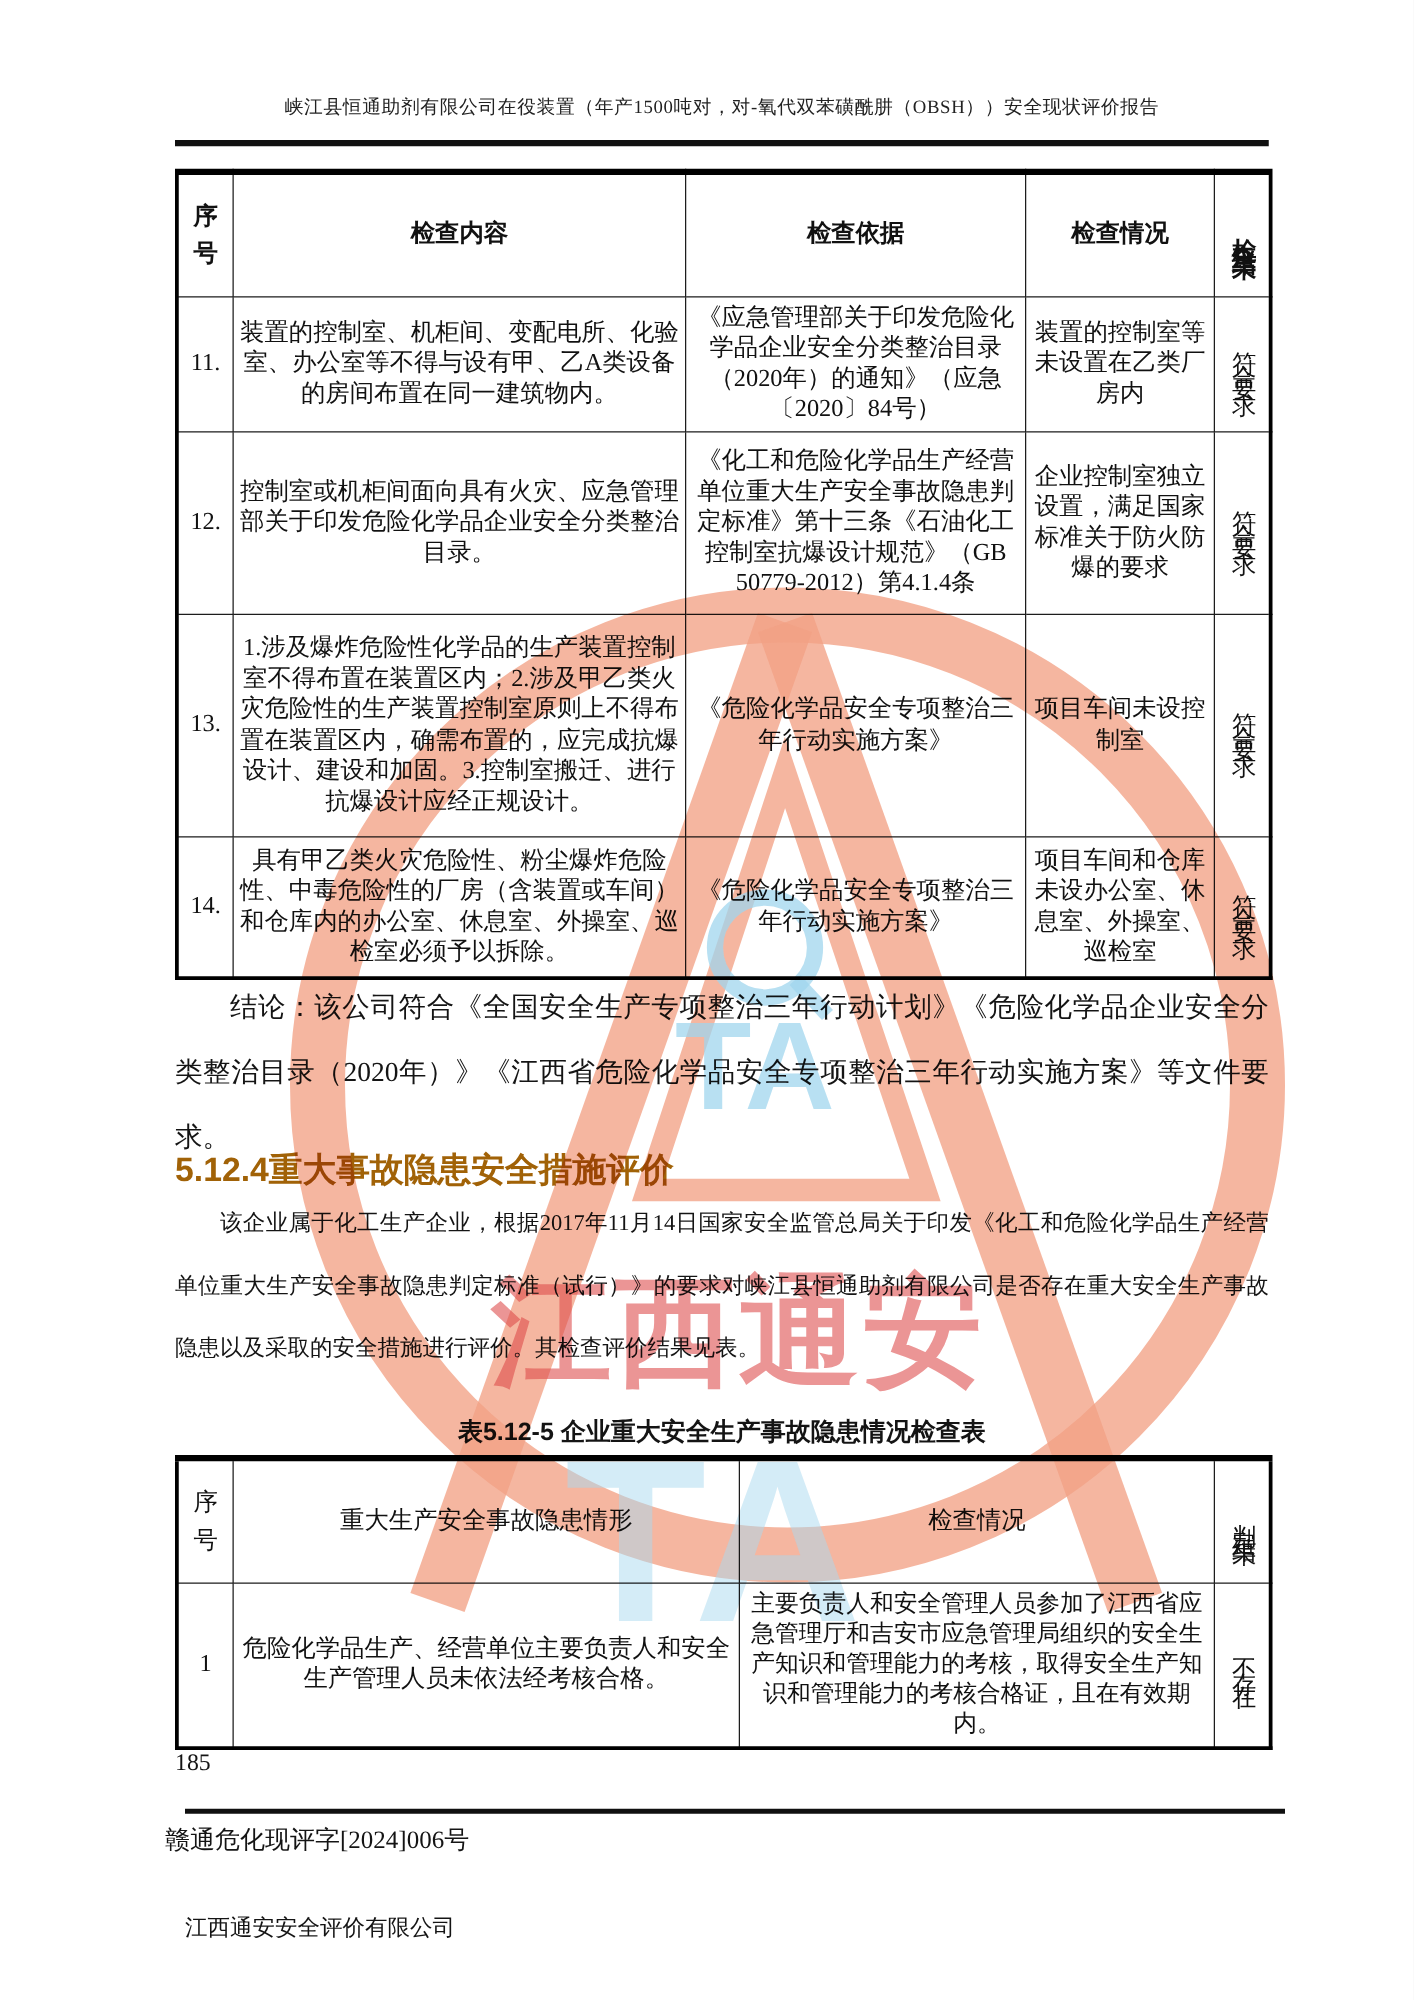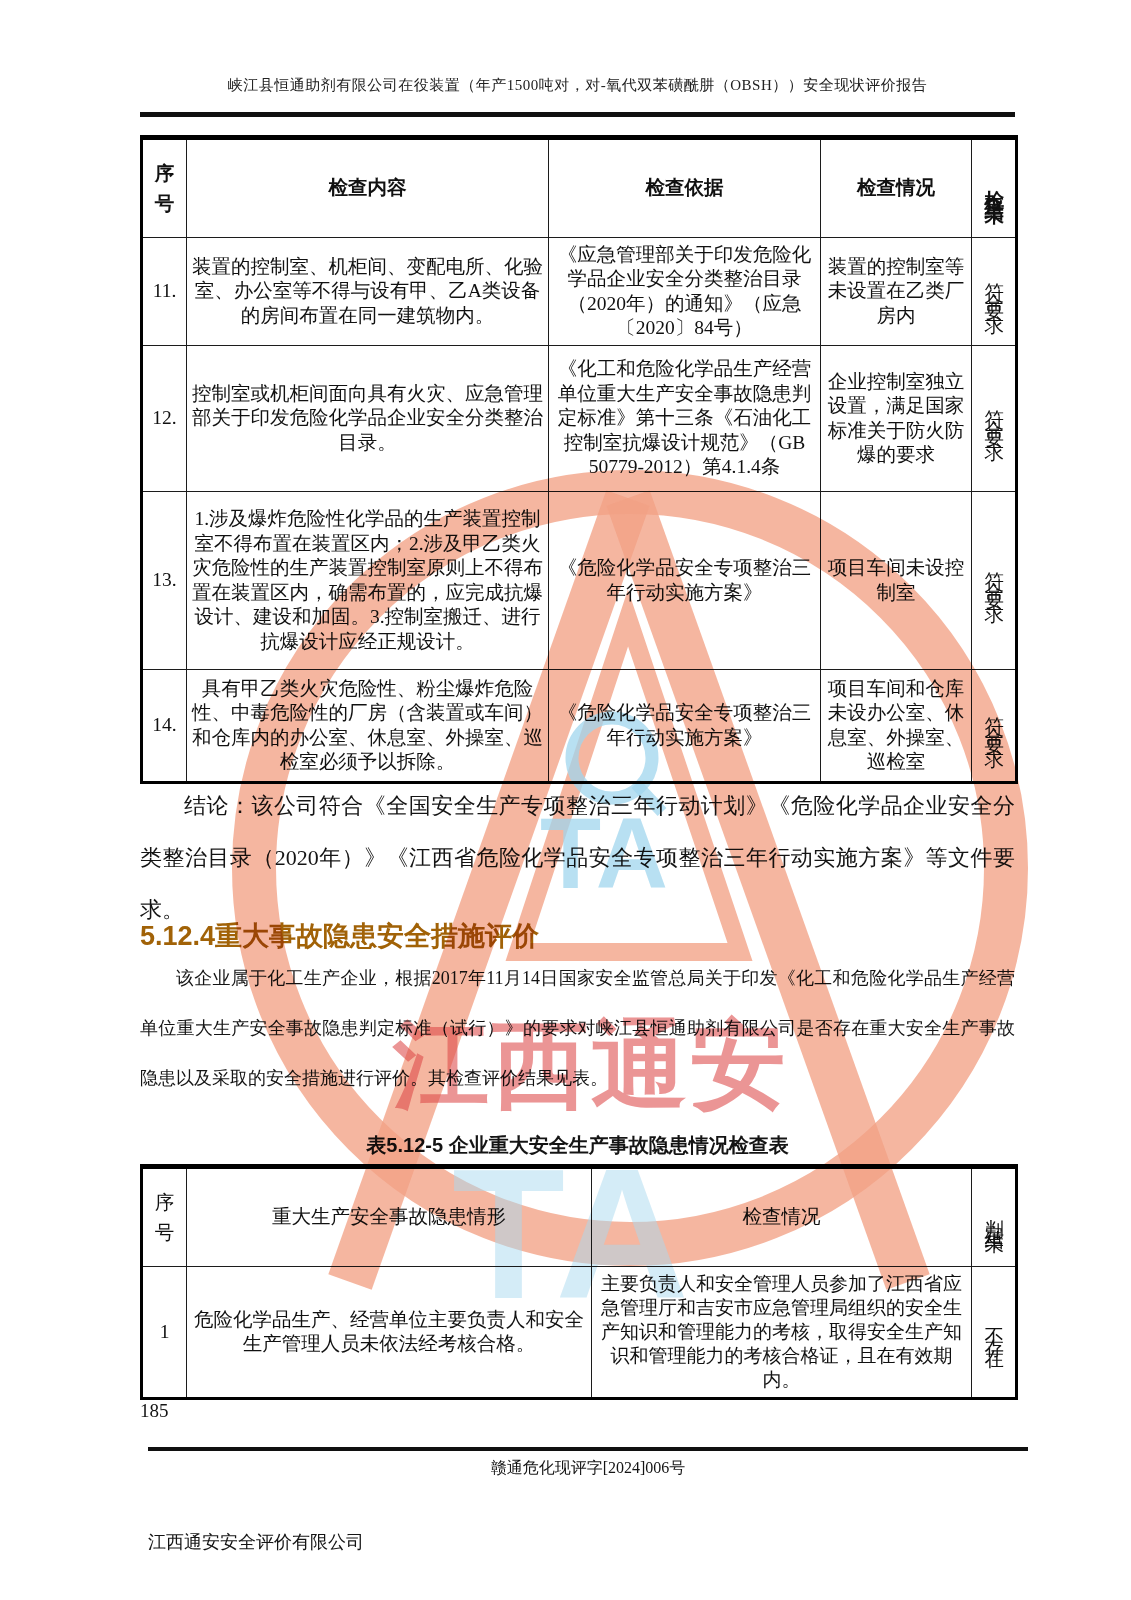--- a/index.html
+++ b/index.html
@@ -31,21 +31,21 @@
   .sec-heading{left:140px;top:918px;width:875px;font-size:27px;font-weight:bold;
                font-family:"Liberation Sans","DejaVu Sans",sans-serif;color:#a16207;}
   .body-par{left:140px;top:953px;width:875px;font-size:18px;line-height:50px;
             text-align:justify;text-indent:2em;}
   .tbl-caption{left:140px;top:1132px;width:875px;text-align:center;font-size:20px;font-weight:bold;
                font-family:"Liberation Sans","DejaVu Sans",sans-serif;}
 
   .page-num{left:140px;top:1400px;width:875px;text-align:left;font-size:19px;}
   .footer-rule{left:148px;top:1447px;width:880px;height:4px;background:#101010;}
   .footer-left{left:148px;top:1530px;font-size:18px;}
-  .footer-right{left:148px;top:1458px;width:880px;text-align:center;font-size:16px;}
+  .footer-right{left:132px;top:1458px;width:880px;text-align:left;font-size:20px;}
 
   
   .wm{left:0;top:0;width:1131px;height:1600px;pointer-events:none;mix-blend-mode:multiply;z-index:6;border-radius:25px;}
   .wm-red{position:absolute;left:393px;top:1002px;font-size:96px;font-weight:bold;
           color:rgba(221,72,72,.58);letter-spacing:3px;white-space:nowrap;
           font-family:Liberation Mono, monospace;}
   .wm-blue-sm{position:absolute;left:540px;top:796px;font-size:100px;font-weight:bold;
           color:rgba(160,214,238,.75);letter-spacing:2px;
           font-family:"Liberation Sans","DejaVu Sans",sans-serif;}
   .wm-blue-lg{position:absolute;left:452px;top:1128px;font-size:185px;font-weight:bold;

